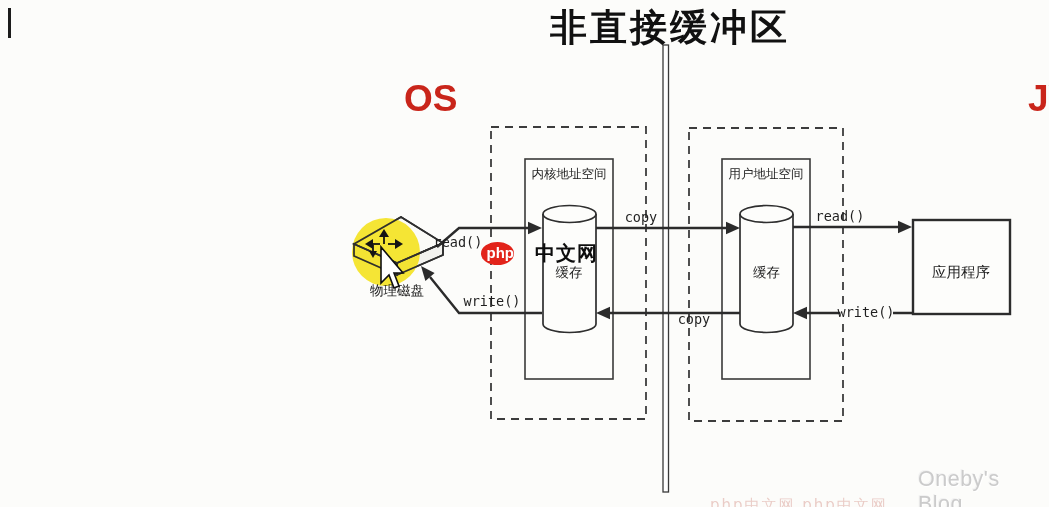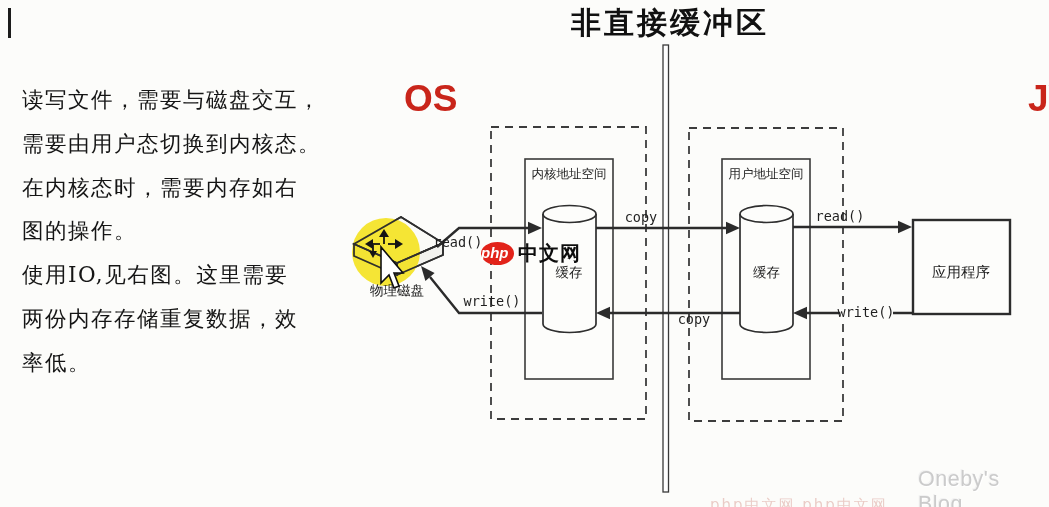--- a/index.html
+++ b/index.html
@@ -4,45 +4,45 @@
 <style>
   html,body{margin:0;padding:0;background:#ffffff;}
   .stage{
     position:relative;width:1049px;height:507px;overflow:hidden;
     background:#fcfcfa;
     font-family:"DejaVu Serif","Liberation Serif",serif;
   }
   .edge-mark{position:absolute;left:8px;top:8px;width:3px;height:30px;background:#1c1c1c;}
   .title{
     position:absolute;left:530px;top:3px;width:280px;text-align:center;
-    font-size:30px;font-weight:700;letter-spacing:3px;color:#111;
+    font-size:37px;font-weight:700;letter-spacing:3px;color:#111;
     font-family:"DejaVu Serif","Liberation Serif",serif;margin:0;
   }
   .note{
     position:absolute;left:22px;top:78px;width:330px;
     font-size:21.5px;line-height:43.8px;letter-spacing:1.5px;color:#151515;
   }
   .sec-label{
     position:absolute;font-family:"Liberation Sans","DejaVu Sans",sans-serif;
     font-size:37px;font-weight:700;color:#c9251a;line-height:1;margin-left:48px;
   }
   .sec-os{left:356px;top:80px;}
   .sec-jvm{left:980px;top:80px;}
   .diagram{position:absolute;left:0;top:0;}
   .wm{
     position:absolute;left:481px;top:240px;z-index:5;white-space:nowrap;
     font-family:"Liberation Sans","DejaVu Sans",sans-serif;
   }
   .wm-oval{
     display:inline-block;width:33px;height:23px;border-radius:50%;
-    background:#e2231a;color:#fff;font-size:15px;font-weight:700;font-style:italic;
-    text-align:left;line-height:22px;vertical-align:middle;
+    background:#e2231a;color:#fff;font-size:15px;font-weight:700;
+    text-align:right;line-height:22px;vertical-align:middle;
   }
   .wm-site{
-    display:inline-block;margin-left:4px;font-size:20px;font-weight:800;color:#0d0d0d;
+    display:inline-block;margin-left:21px;font-size:20px;font-weight:800;color:#0d0d0d;
     vertical-align:middle;letter-spacing:1px;
     font-family:"DejaVu Sans","Liberation Sans",sans-serif;
   }
   .blog{
     position:absolute;left:918px;top:467px;
     font-family:"Liberation Sans","DejaVu Sans",sans-serif;
     font-size:21.5px;color:#cbcbcb;letter-spacing:0.5px;
     text-shadow:1px 1px 0 #ffffff,-1px -1px 0 #f2f2f2;
   }
   .bottom-partial{
@@ -56,29 +56,20 @@
 </style>
 </head>
 <body>
 
 <div class="stage">
 
   <div class="edge-mark"></div>
 
   <h1 class="title">非直接缓冲区</h1>
 
-  <div class="note">
-    <div>读写文件，需要与磁盘交互，</div>
-    <div>需要由用户态切换到内核态。</div>
-    <div>在内核态时，需要内存如右</div>
-    <div>图的操作。</div>
-    <div>使用IO,见右图。这里需要</div>
-    <div>两份内存存储重复数据，效</div>
-    <div>率低。</div>
-  </div>
 
   <div class="sec-label sec-os">OS</div>
   <div class="sec-label sec-jvm">JVM</div>
 
   <svg class="diagram" width="1049" height="507" viewBox="0 0 1049 507">
 
     <rect x="491" y="127" width="155" height="292" fill="none" stroke="#3c3c3c" stroke-width="1.8" stroke-dasharray="8,6"></rect>
     <rect x="689" y="128" width="154" height="293" fill="none" stroke="#3c3c3c" stroke-width="1.8" stroke-dasharray="8,6"></rect>
 
     <rect x="663" y="45" width="5.5" height="447" fill="#ffffff" stroke="#3a3a3a" stroke-width="1.3"></rect>

